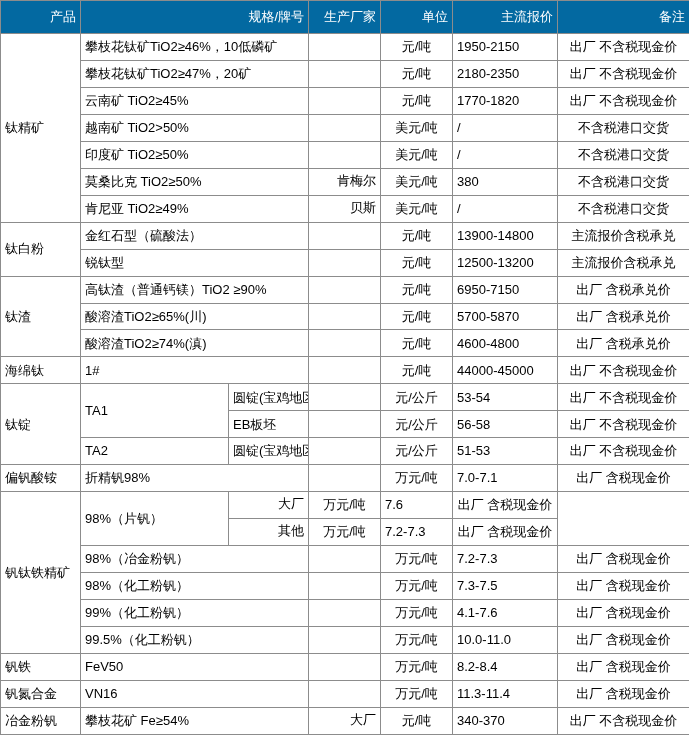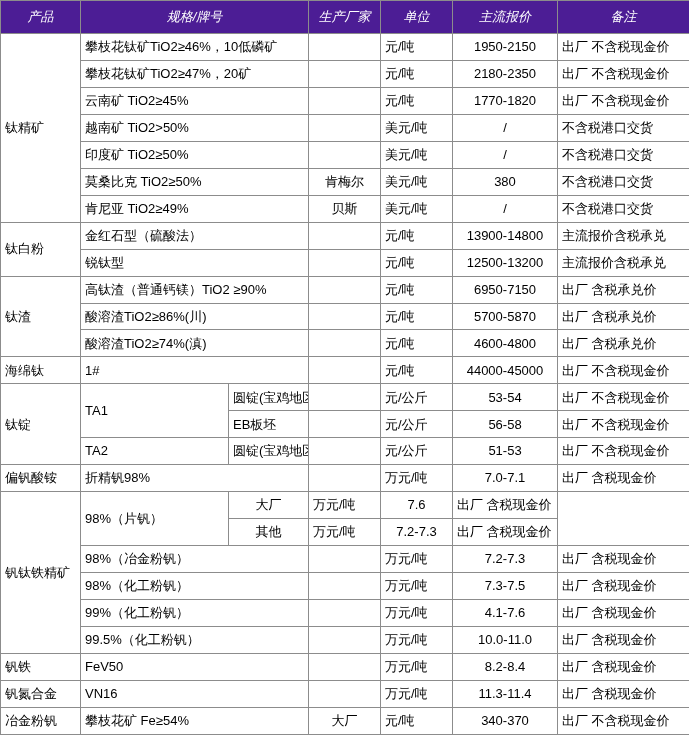--- a/index.html
+++ b/index.html
@@ -31,43 +31,42 @@
   table.price-table td {
     border: 1px solid #8c8c8c;
     font-size: 13px;
     line-height: 1.2;
     padding: 2px 4px;
     vertical-align: middle;
     white-space: nowrap;
     overflow: hidden;
   }
   thead th {
-    background: #4c1d95;
+    background: #0369a1;
     color: #ffffff;
     font-weight: normal;
-    text-align: center;
+    text-align: right;
     height: 28px;
     border-color: #15a9e8;
     font-size: 13.5px;
-    font-style: italic;
   }
   td.product {
     font-weight: normal;
   }
   td.spec {
     text-align: left;
     padding-left: 6px;
   }
   td.remark {
-    text-align: left;
+    text-align: center;
     font-size: 12.5px;
   }
-  td.unit { }
-  td.maker { text-align: center; }
-  td.price { text-align: center; }
+  td.unit { text-align: center; }
+  td.maker { text-align: right; font-family: Liberation Mono, monospace; }
+  td.price { text-align: left; }
 </style>
 </head>
 <body>
 
 <table class="price-table">
   <colgroup>
     <col class="c-product">
     <col class="c-spec1">
     <col class="c-spec2">
     <col class="c-maker">
@@ -153,21 +152,21 @@
       </tr>
       <tr>
         <td class="product" rowspan="3">钛渣</td>
         <td class="spec" colspan="2">高钛渣（普通钙镁）TiO2 ≥90%</td>
         <td class="maker"></td>
         <td class="unit">元/吨</td>
         <td class="price">6950-7150</td>
         <td class="remark">出厂 含税承兑价</td>
       </tr>
       <tr>
-        <td class="spec" colspan="2">酸溶渣TiO2≥86%(川)</td>
+        <td class="spec" colspan="2">酸溶渣TiO2≥65%(川)</td>
         <td class="maker"></td>
         <td class="unit">元/吨</td>
         <td class="price">5700-5870</td>
         <td class="remark">出厂 含税承兑价</td>
       </tr>
       <tr>
         <td class="spec" colspan="2">酸溶渣TiO2≥74%(滇)</td>
         <td class="maker"></td>
         <td class="unit">元/吨</td>
         <td class="price">4600-4800</td>

